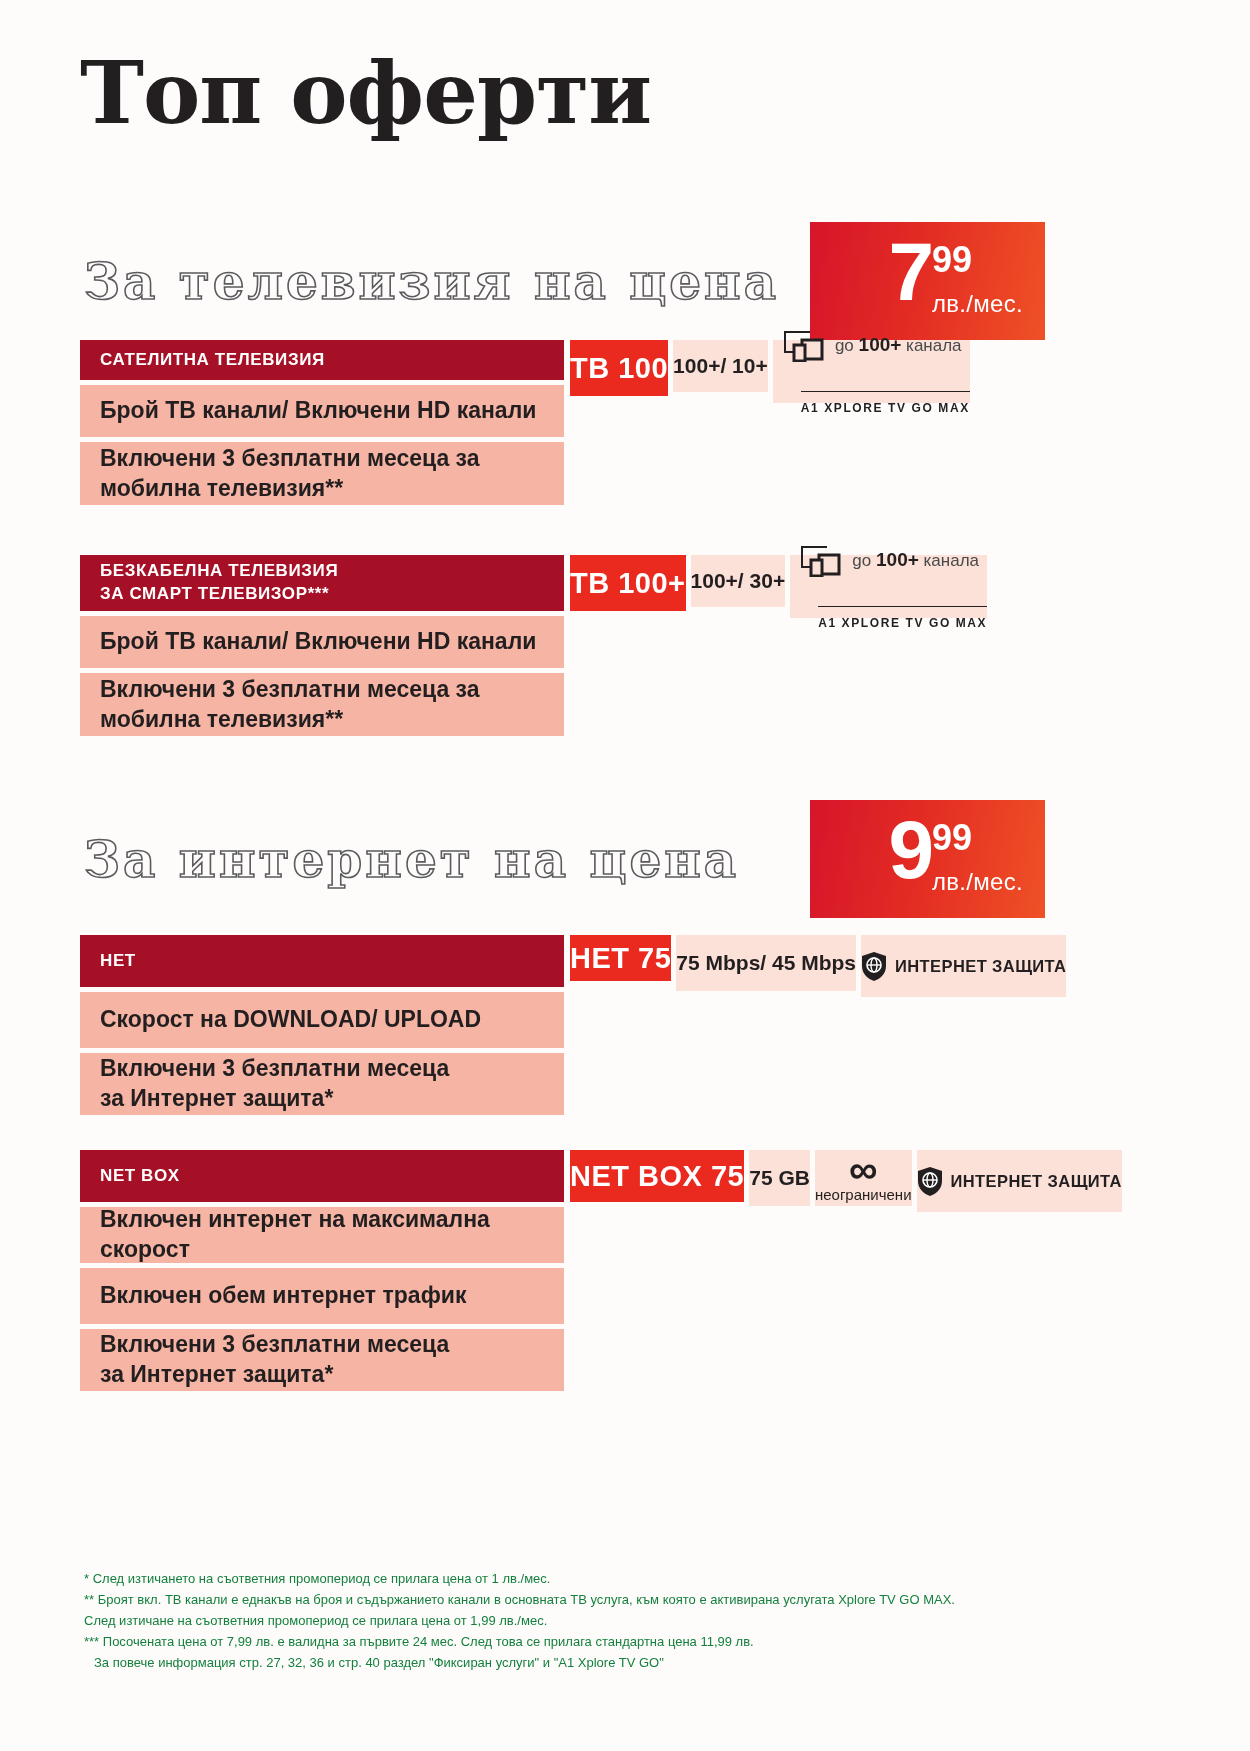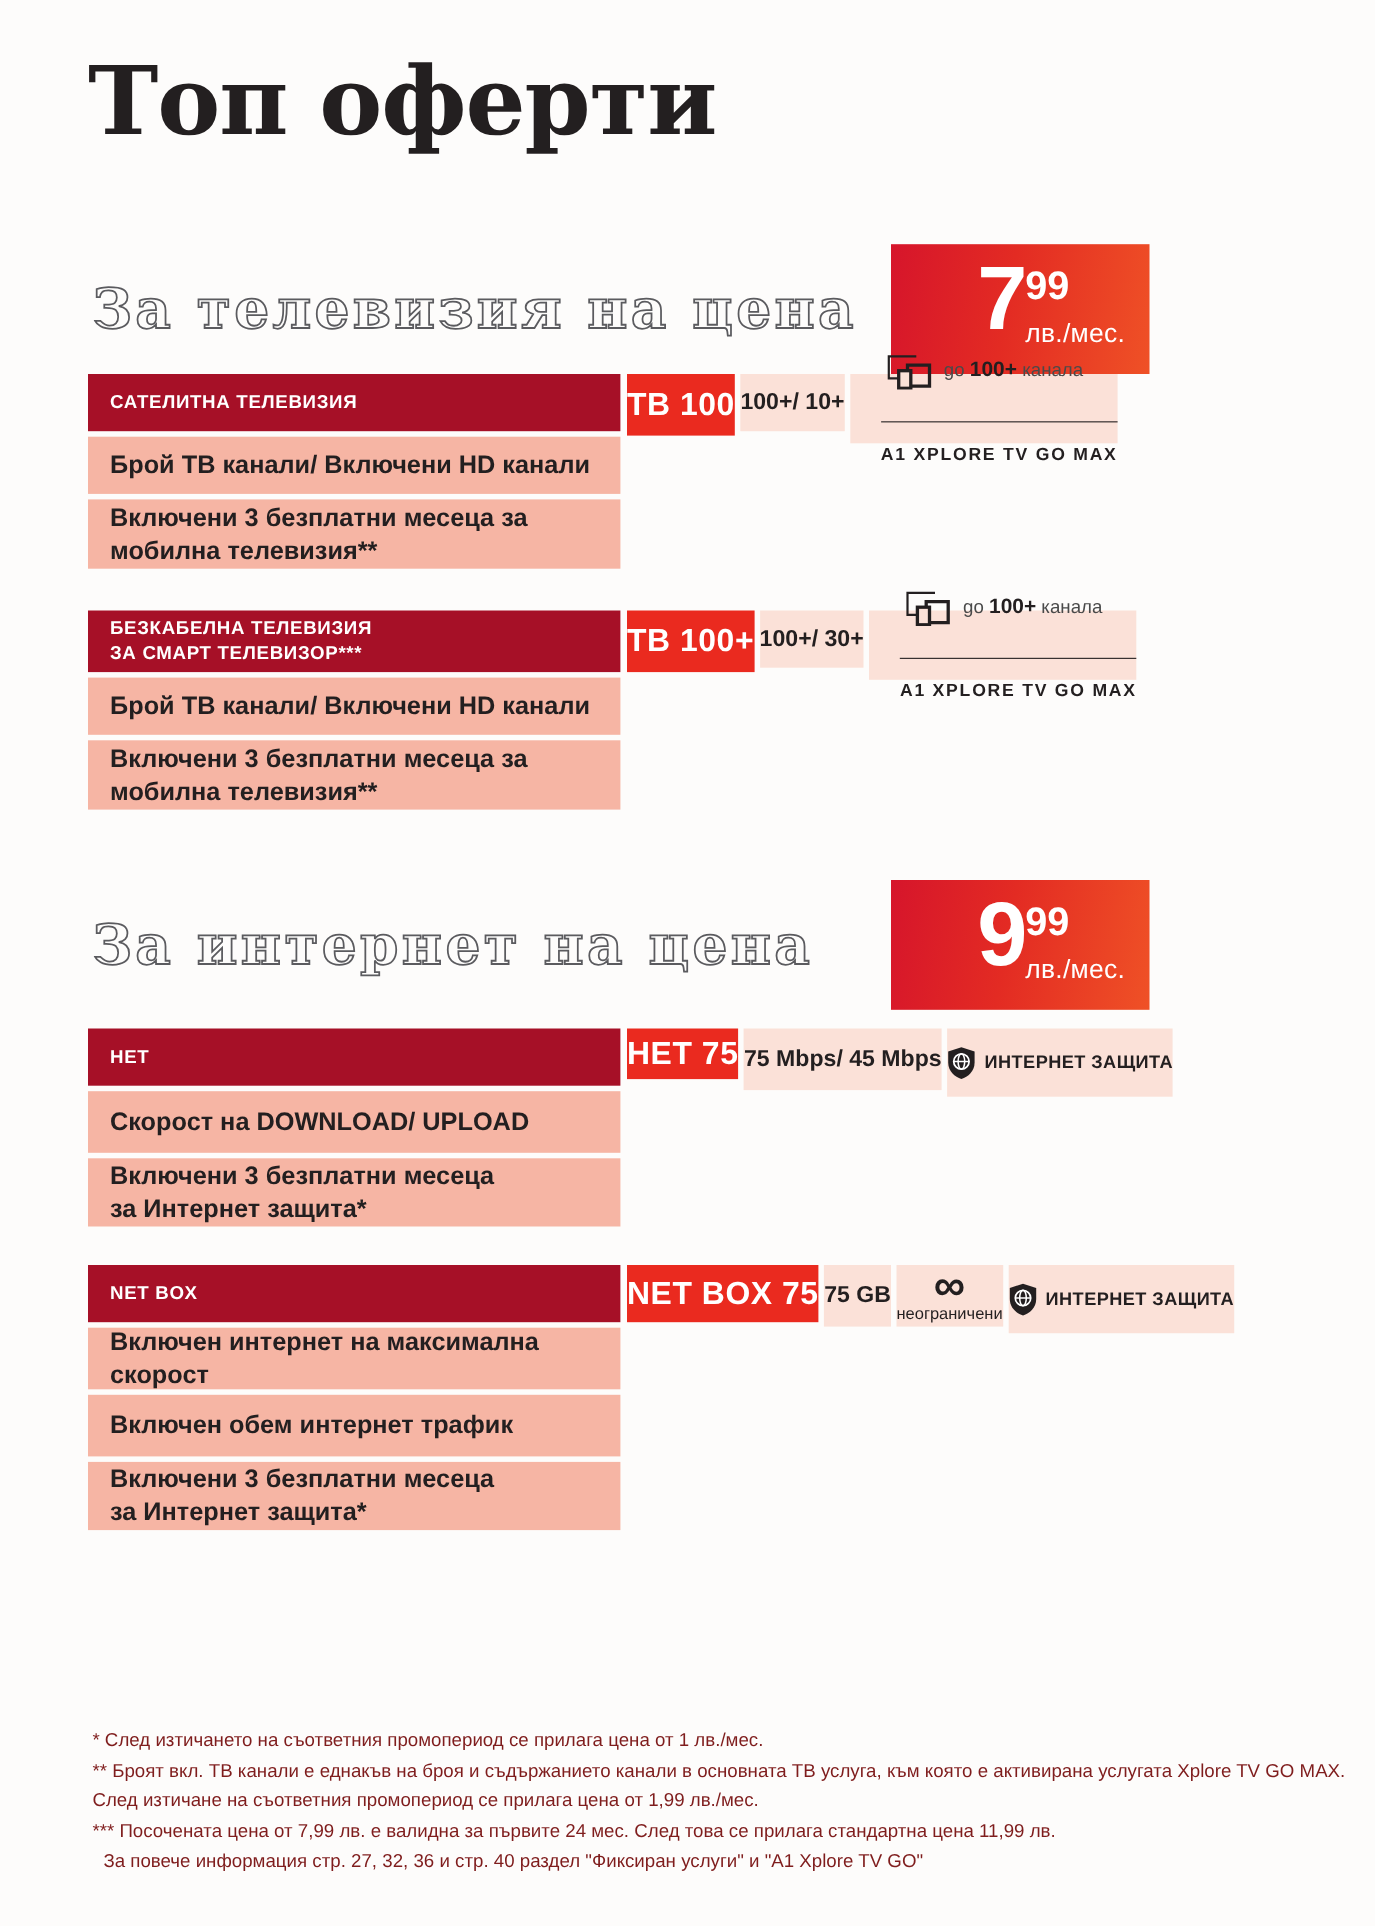--- a/index.html
+++ b/index.html
@@ -122,47 +122,47 @@
   
   .xplore { display: flex; flex-direction: column; align-items: center; gap: 2px; }
   .xplore-row { display: flex; align-items: center; gap: 10px; }
   .devices-icon { display: block; }
   .xplore-go {
     font-size: 17px; font-weight: normal; color: #4a4a4a;
   }
   .xplore-go b { font-weight: bold; color: #231f20; font-size: 19px; }
   .xplore-go .ch { font-weight: normal; color: #4a4a4a; font-size: 17px; }
   .xplore-name {
-    font-size: 16px;
+    font-size: 12px;
     font-weight: bold;
     letter-spacing: 1.6px;
     color: #231f20;
     border-top: 1.5px solid #231f20;
-    padding-top: 21px;
+    padding-top: 9px;
     margin-left: 28px;
     margin-top: 27px;
   }
 
   
   .protect { display: flex; align-items: center; gap: 8px; }
   .protect-label { font-size: 16.5px; font-weight: bold; letter-spacing: 0.4px; color: #231f20; }
 
   
   .infinity-wrap { display: flex; flex-direction: column; align-items: center; }
   .infinity-glyph { font-size: 40px; line-height: 0.75; color: #231f20; font-weight: bold; }
   .infinity-label { font-size: 15px; font-weight: normal; color: #231f20; margin-top: 2px; }
 
   
   .footnotes {
     position: absolute;
     left: 84px; top: 1568px;
     width: 1090px;
-    font-size: 17px;
+    font-size: 13px;
     line-height: 1.62;
-    color: #7f1d1d;
+    color: #15803d;
   }
   .footnotes div { white-space: nowrap; }
   .footnotes .indent { padding-left: 10px; }
 </style>
 </head>
 <body>
 
 <div class="page">
 
   <h1 class="page-title">Топ оферти</h1>
@@ -173,21 +173,21 @@
       <span class="price-main">7</span>
       <span class="price-right">
         <span class="price-cents">99</span>
         <span class="price-unit">лв./мес.</span>
       </span>
     </div>
   </div>
 
   <div class="offer-table" style="top:340px">
     <div class="col-left">
-      <div class="hdr-left" style="height:52px">САТЕЛИТНА ТЕЛЕВИЗИЯ</div>
+      <div class="hdr-left" style="height:40px">САТЕЛИТНА ТЕЛЕВИЗИЯ</div>
       <div class="cell-left" style="height:52px">Брой ТВ канали/ Включени HD канали</div>
       <div class="cell-left" style="height:63px">Включени 3 безплатни месеца за мобилна телевизия**</div>
     </div>
     <div class="col-right">
       <div class="hdr-right" style="height:56px">ТВ 100</div>
       <div class="cell-right" style="height:52px">100+/ 10+</div>
       <div class="cell-right" style="height:63px">
         <div class="xplore">
           <div class="xplore-row">
             <svg class="devices-icon" width="44" height="34" viewBox="0 0 44 34">

